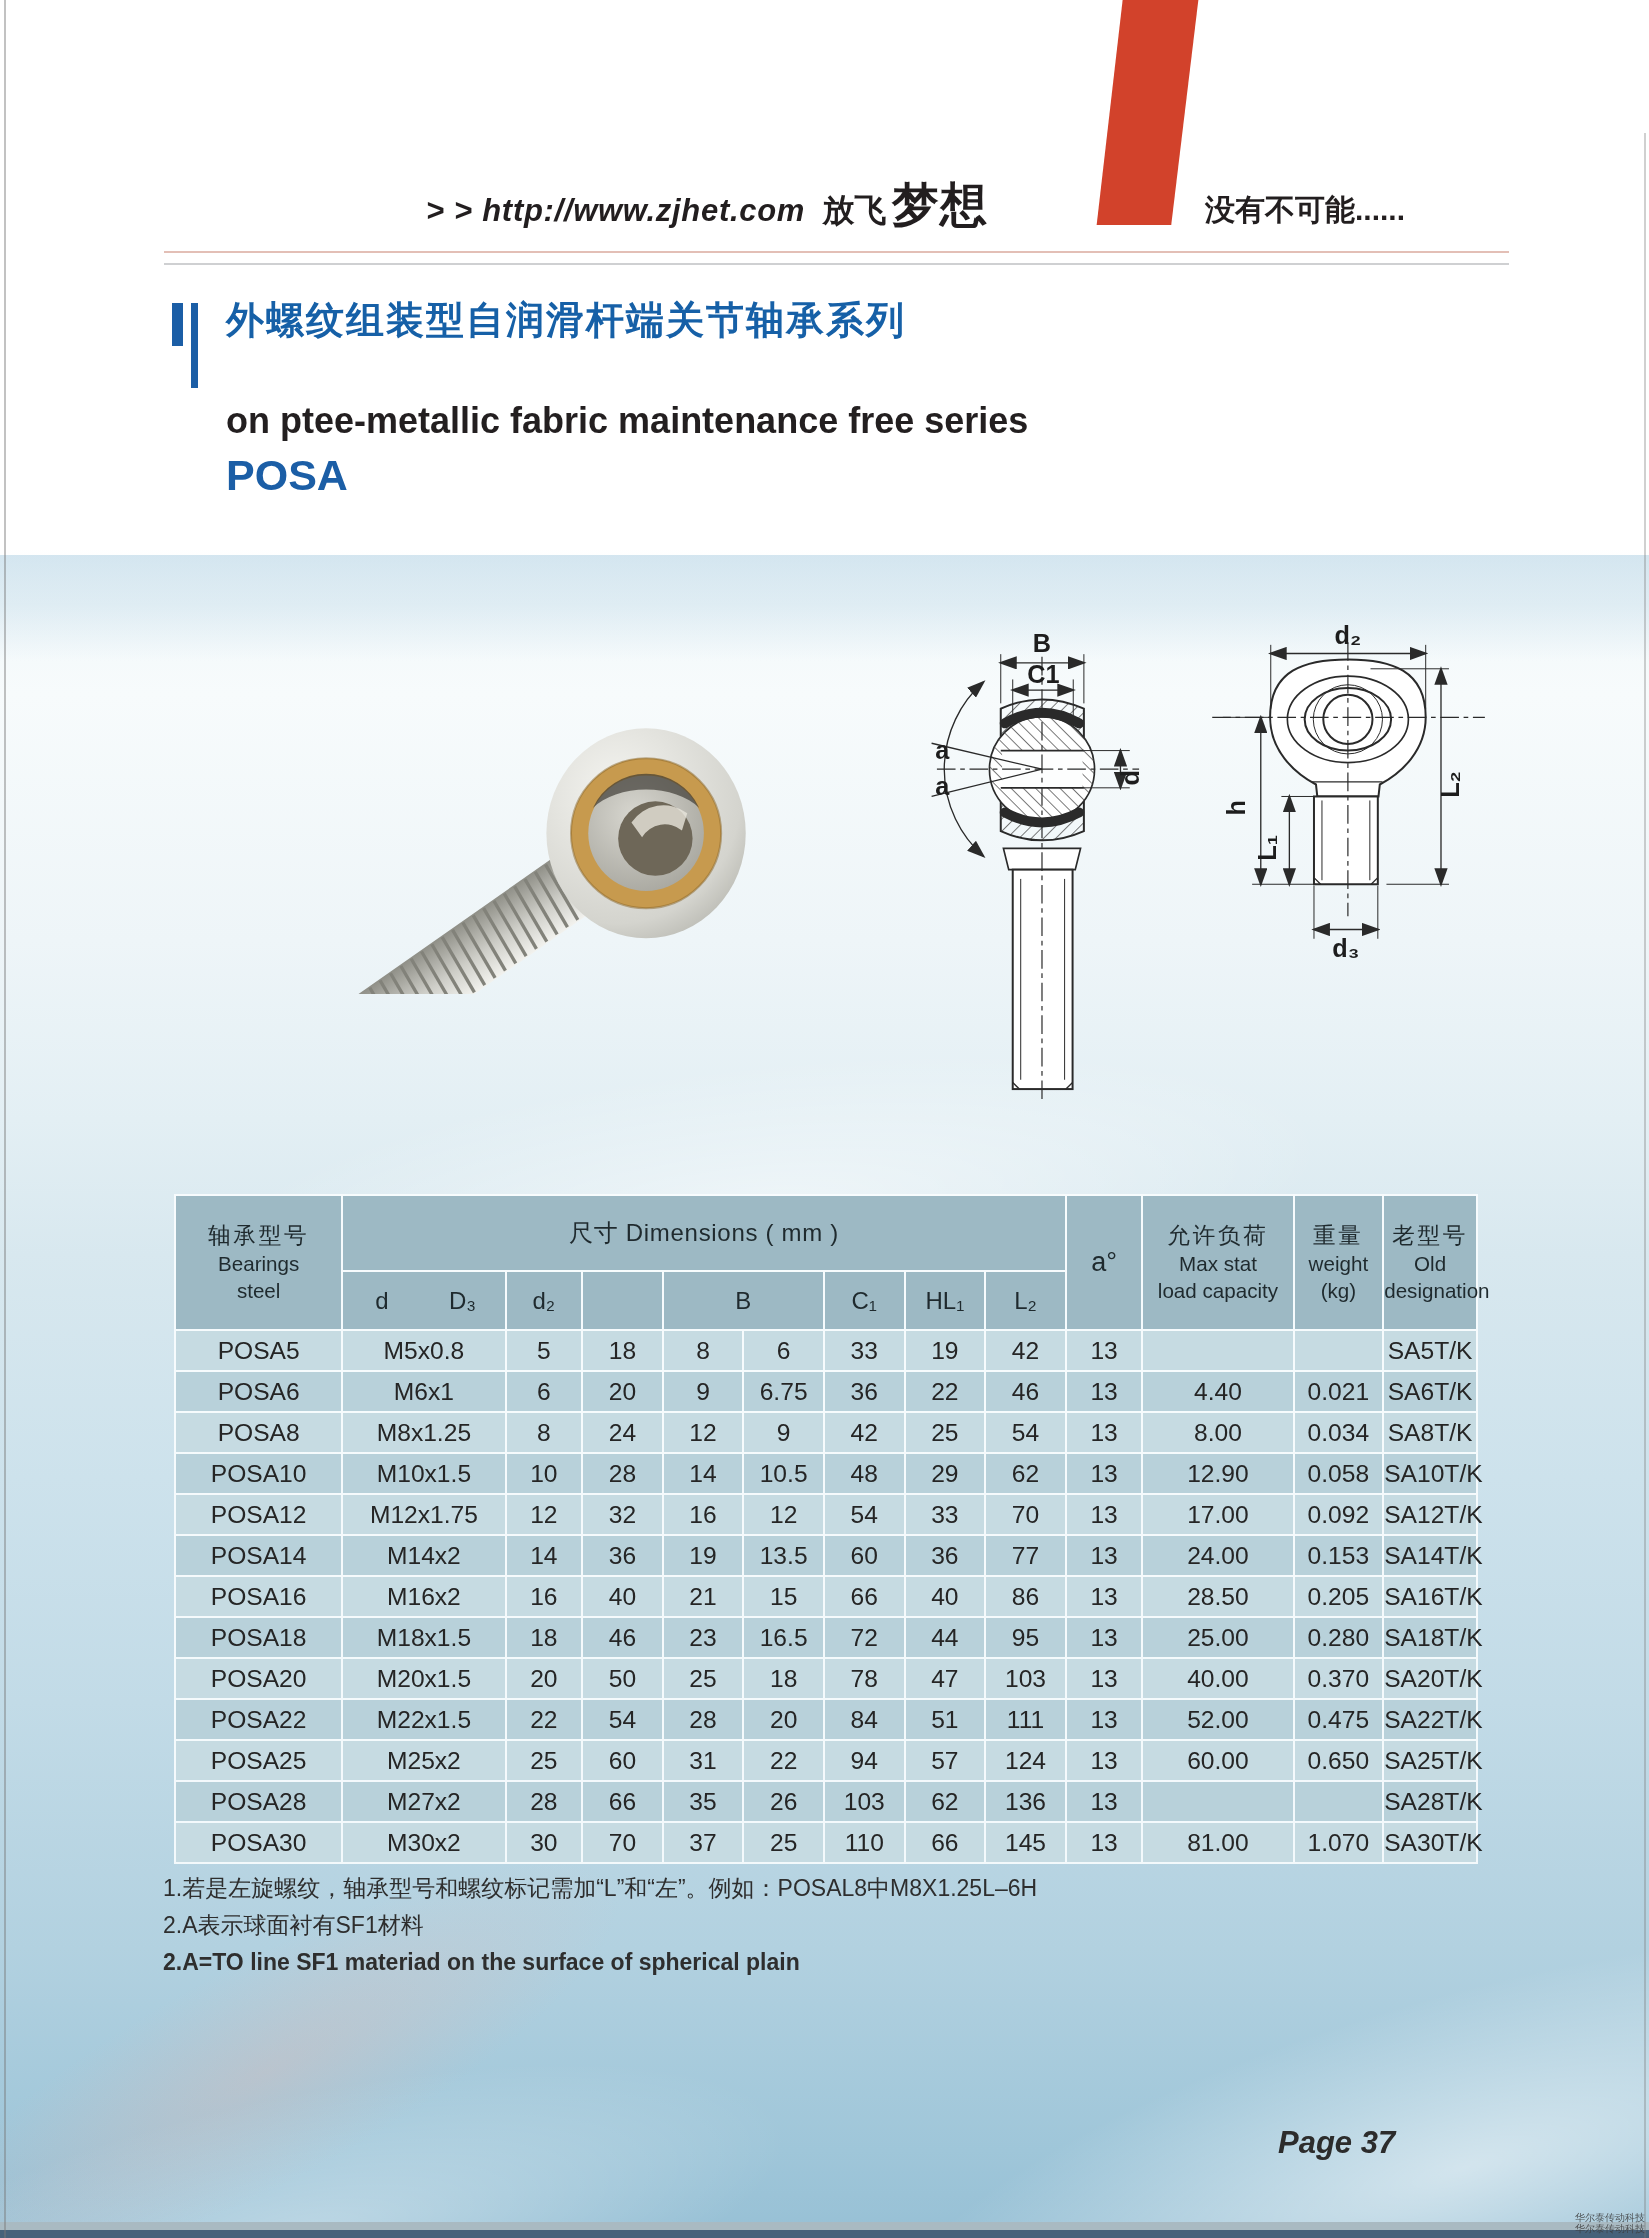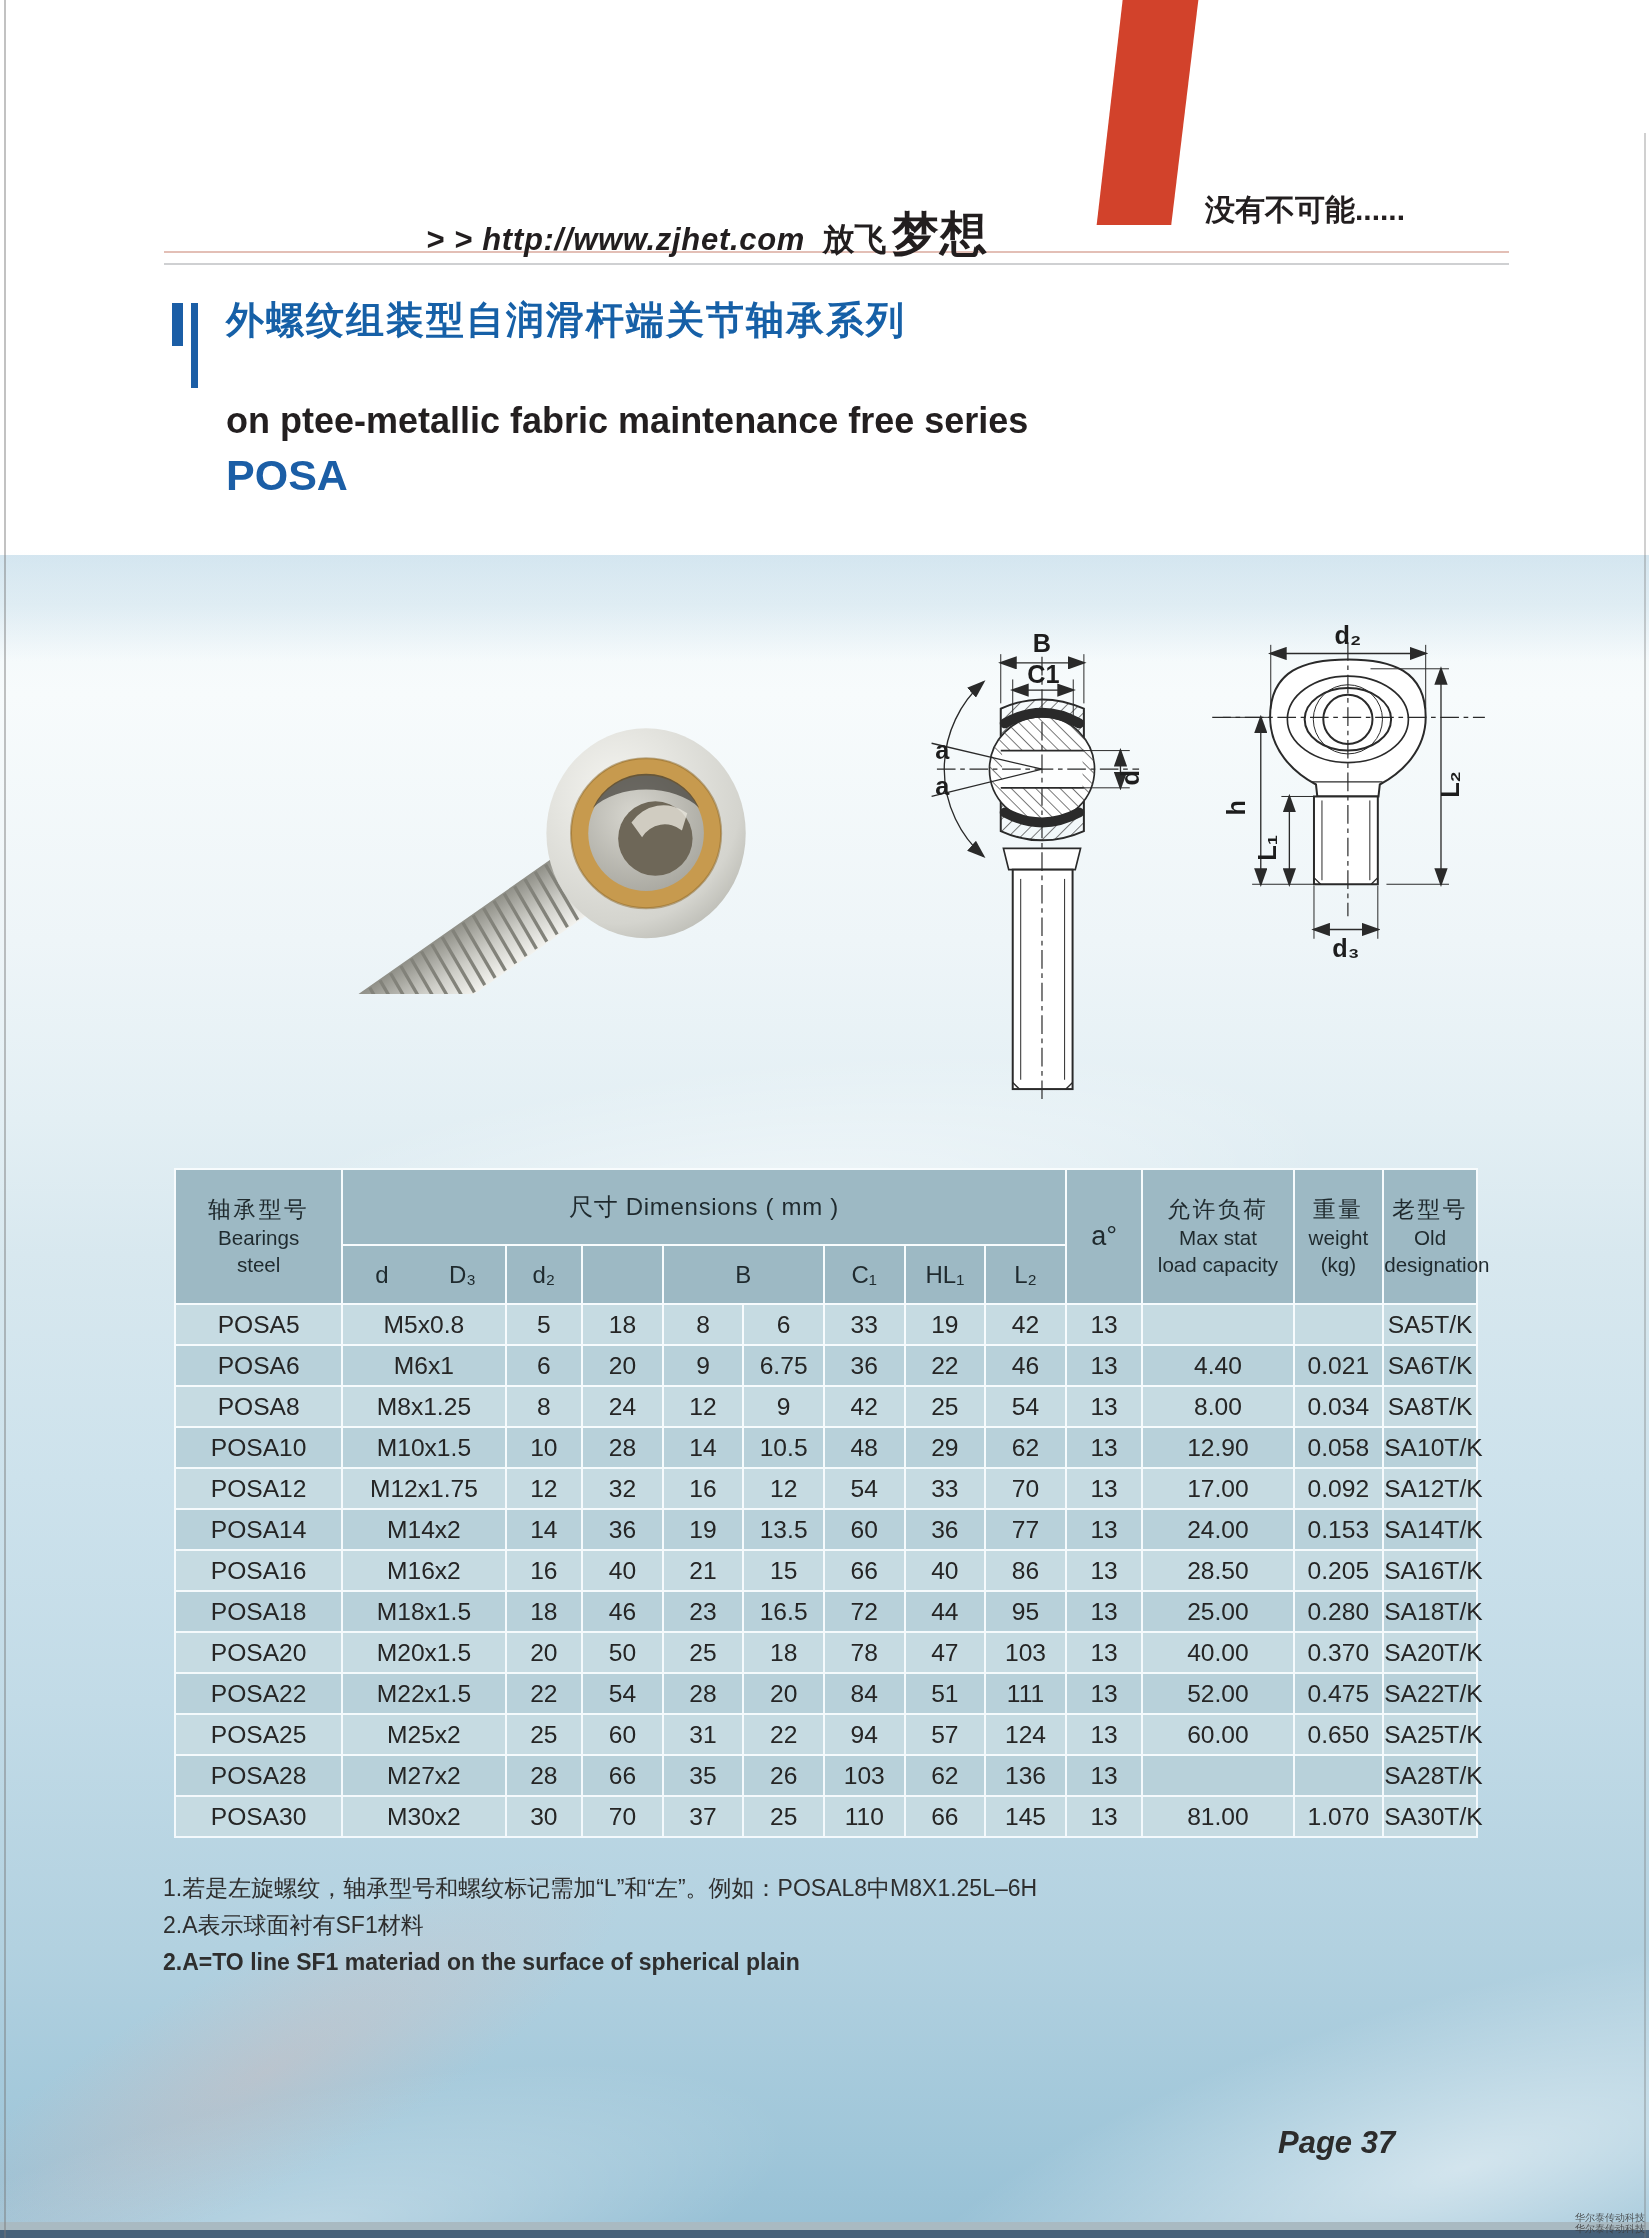--- a/index.html
+++ b/index.html
@@ -36,41 +36,41 @@
     background:radial-gradient(closest-side,rgba(255,255,255,.5),rgba(255,255,255,0));}
 
   
   .red-shape{position:absolute;z-index:2;left:1091px;top:0;width:113px;height:225px;
     clip-path:polygon(28%,0 ,95% 0, 71% 100%, 5% 100%);
     clip-path:polygon(28% 0, 95% 0, 71% 100%, 5% 100%);}
   .hdr-row{position:absolute;left:426px;top:174px;display:flex;align-items:baseline;
     color:#221e1f;white-space:nowrap;z-index:3;}
   .hdr-url{font-size:31px;font-weight:bold;font-style:italic;letter-spacing:0.7px;}
   .hdr-fly{font-size:32px;font-weight:bold;margin-left:17.3px;}
-  .hdr-dream{font-size:47px;font-weight:bold;margin-left:5.3px;letter-spacing:1.3px;margin-top:29px;}
+  .hdr-dream{font-size:47px;font-weight:bold;margin-left:5.3px;letter-spacing:1.3px;}
   .hdr-right{position:absolute;left:1205px;top:190px;font-size:30px;font-weight:bold;
     color:#221e1f;white-space:nowrap;z-index:3;}
   .rule1{position:absolute;left:164px;top:251px;width:1345px;height:2px;background:#e3bfb6;}
   .rule2{position:absolute;left:164px;top:263px;width:1345px;height:2px;background:#cfd0d2;}
 
   
   .tbar1{position:absolute;left:172px;top:303px;width:11.3px;height:43px;background:#1b5ea6;}
   .tbar2{position:absolute;left:191px;top:303px;width:7.3px;height:85px;background:#1b5ea6;}
   .title-zh{position:absolute;left:226px;top:295px;font-size:38px;font-weight:bold;
     color:#1660a7;letter-spacing:2px;white-space:nowrap;}
   .title-en1{position:absolute;left:226px;top:351px;font-size:36px;font-weight:bold;color:#231f20;white-space:nowrap;}
   .title-en2{position:absolute;left:226px;top:400px;font-size:36px;font-weight:bold;color:#231f20;white-space:nowrap;}
   .title-series{position:absolute;left:226px;top:451px;font-size:43px;font-weight:bold;color:#1b5ea6;}
 
   
   .photo-wrap{position:absolute;left:239px;top:602px;width:559px;height:392px;}
   .draw-wrap{position:absolute;left:905px;top:585px;width:665px;height:532px;}
 
   
-  table.spec{position:absolute;left:174px;top:1168px;width:1304px;
+  table.spec{position:absolute;left:174px;top:1194px;width:1304px;
     border-collapse:separate;border-spacing:2.7px;table-layout:fixed;
     background:rgba(250,253,254,.9);}
   table.spec th, table.spec td{padding:0;margin:0;text-align:center;vertical-align:middle;
     font-family:"Liberation Sans",sans-serif;}
   table.spec thead th{background:#9db9c4;color:#1f2a2e;font-weight:normal;}
   .h-zh{display:block;font-size:22.6px;letter-spacing:2.7px;line-height:29px;}
   .h-en{display:block;font-size:20.6px;line-height:27px;}
   .dims-cell{font-size:24px;letter-spacing:0.7px;height:74px;}
   .sub-th{font-size:24px;font-weight:600;height:57px;position:relative;}
   .a-th{font-size:27px;font-weight:bold;}

